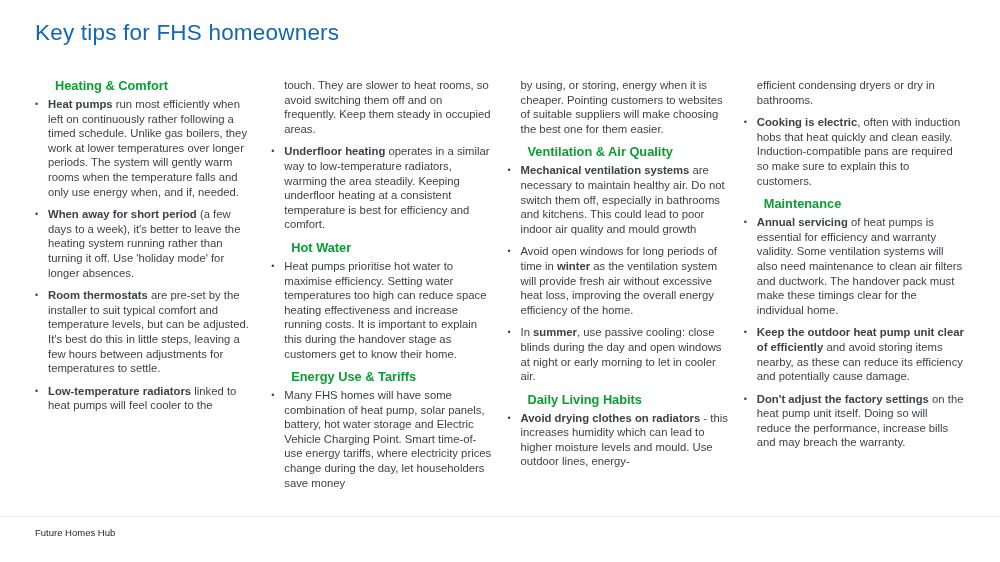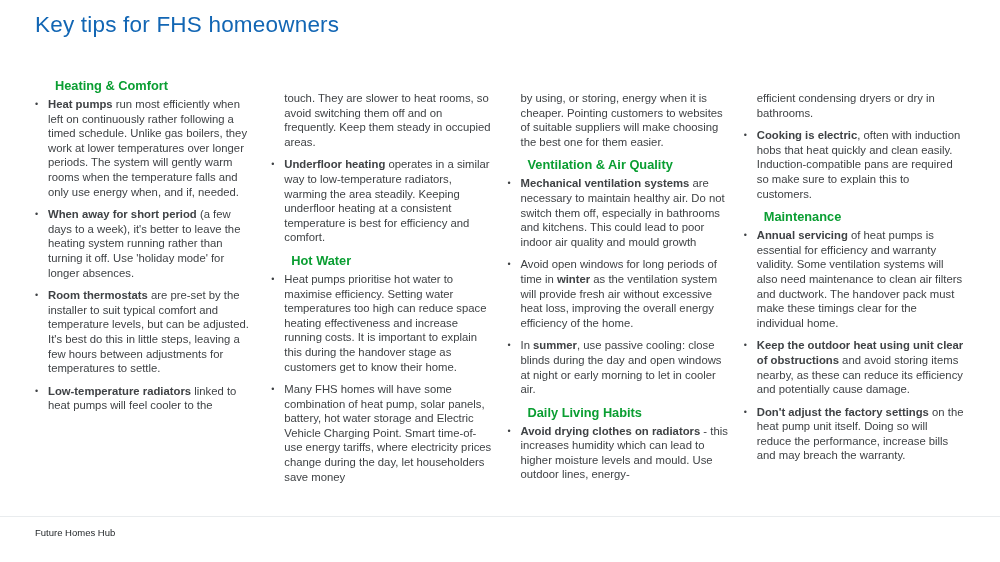--- a/index.html
+++ b/index.html
@@ -5,40 +5,40 @@
   html,body{margin:0;padding:0;}
   body{
     width:1000px;height:562px;background:#ffffff;
     font-family:"Liberation Sans", sans-serif;
     color:var(--body_text,#3f4245);
     -webkit-font-smoothing:antialiased;
     overflow:hidden;
   }
   .slide{position:relative;width:1000px;height:562px;background:#fff;}
   .page-title{
-    position:absolute;left:35px;top:12px;
+    position:absolute;left:35px;top:20px;
     font-size:22.5px;letter-spacing:.2px;
     color:var(--title_color,#1266b4);
     font-weight:400;
   }
   .columns{
     position:absolute;left:35px;top:78px;width:930px;
     display:grid;grid-template-columns:repeat(4,1fr);column-gap:15px;
     align-items:start;
   }
   .column{font-size:11.3px;line-height:14.6px;}
   .section-heading{
     color:var(--heading_color,#0a9e32);
     font-weight:bold;font-size:12.8px;line-height:15px;
     margin:8px 0 4px 0;
     padding-left:20px;
   }
   .column > .section-heading:first-child{margin-top:0;}
   .para{margin:0 0 8px 0;}
-  .para.cont{padding-left:13px;margin-top:13px;}
+  .para.cont{padding-left:13px;}
   .bullet{display:flex;margin:0 0 8px 0;}
   .bullet .dot{
     flex:0 0 13px;width:13px;
     font-size:9px;line-height:14.6px;
     color:var(--body_text,#3f4245);
   }
   .txt{flex:1 1 auto;}
   .b{font-weight:bold;}
   .footer-rule{
     position:absolute;left:0;top:516px;width:1000px;height:1px;
@@ -96,20 +96,21 @@
         <div class="para cont"><span class="txt"><span>touch. They are slower to heat rooms, so avoid switching them off and on frequently. Keep them steady in occupied areas.</span></span></div>
         <div class="bullet">
           <span class="dot">•</span>
           <span class="txt"><span class="b">Underfloor heating</span><span> operates in a similar way to low-temperature radiators, warming the area steadily. Keeping underfloor heating at a consistent temperature is best for efficiency and comfort.</span></span>
         </div>
         <div class="section-heading">Hot Water</div>
         <div class="bullet">
           <span class="dot">•</span>
           <span class="txt"><span>Heat pumps prioritise hot water to maximise efficiency. Setting water temperatures too high can reduce space heating effectiveness and increase running costs. It is important to explain this during the handover stage as customers get to know their home.</span></span>
         </div>
+        <div class="section-heading">Energy Use &amp; Tariffs</div>
         <div class="bullet">
           <span class="dot">•</span>
           <span class="txt"><span>Many FHS homes will have some combination of heat pump, solar panels, battery, hot water storage and Electric Vehicle Charging Point. Smart time-of-use energy tariffs, where electricity prices change during the day, let householders save money</span></span>
         </div>
       </div>
       <div class="column">
         <div class="para cont"><span class="txt"><span>by using, or storing, energy when it is cheaper. Pointing customers to websites of suitable suppliers will make choosing the best one for them easier.</span></span></div>
         <div class="section-heading">Ventilation &amp; Air Quality</div>
         <div class="bullet">
           <span class="dot">•</span>
@@ -135,21 +136,21 @@
           <span class="dot">•</span>
           <span class="txt"><span class="b">Cooking is electric</span><span>, often with induction hobs that heat quickly and clean easily. Induction-compatible pans are required so make sure to explain this to customers.</span></span>
         </div>
         <div class="section-heading">Maintenance</div>
         <div class="bullet">
           <span class="dot">•</span>
           <span class="txt"><span class="b">Annual servicing</span><span> of heat pumps is essential for efficiency and warranty validity. Some ventilation systems will also need maintenance to clean air filters and ductwork. The handover pack must make these timings clear for the individual home.</span></span>
         </div>
         <div class="bullet">
           <span class="dot">•</span>
-          <span class="txt"><span class="b">Keep the outdoor heat using unit clear of obstructions</span><span> and avoid storing items nearby, as these can reduce its efficiency and potentially cause damage.</span></span>
+          <span class="txt"><span class="b">Keep the outdoor heat pump unit clear of efficiently</span><span> and avoid storing items nearby, as these can reduce its efficiency and potentially cause damage.</span></span>
         </div>
         <div class="bullet">
           <span class="dot">•</span>
           <span class="txt"><span class="b">Don't adjust the factory settings</span><span> on the heat pump unit itself. Doing so will reduce the performance, increase bills and may breach the warranty.</span></span>
         </div>
       </div>
     </div>
 
   <div class="footer-rule"></div>
   <div class="footer-left">Future Homes Hub</div>

